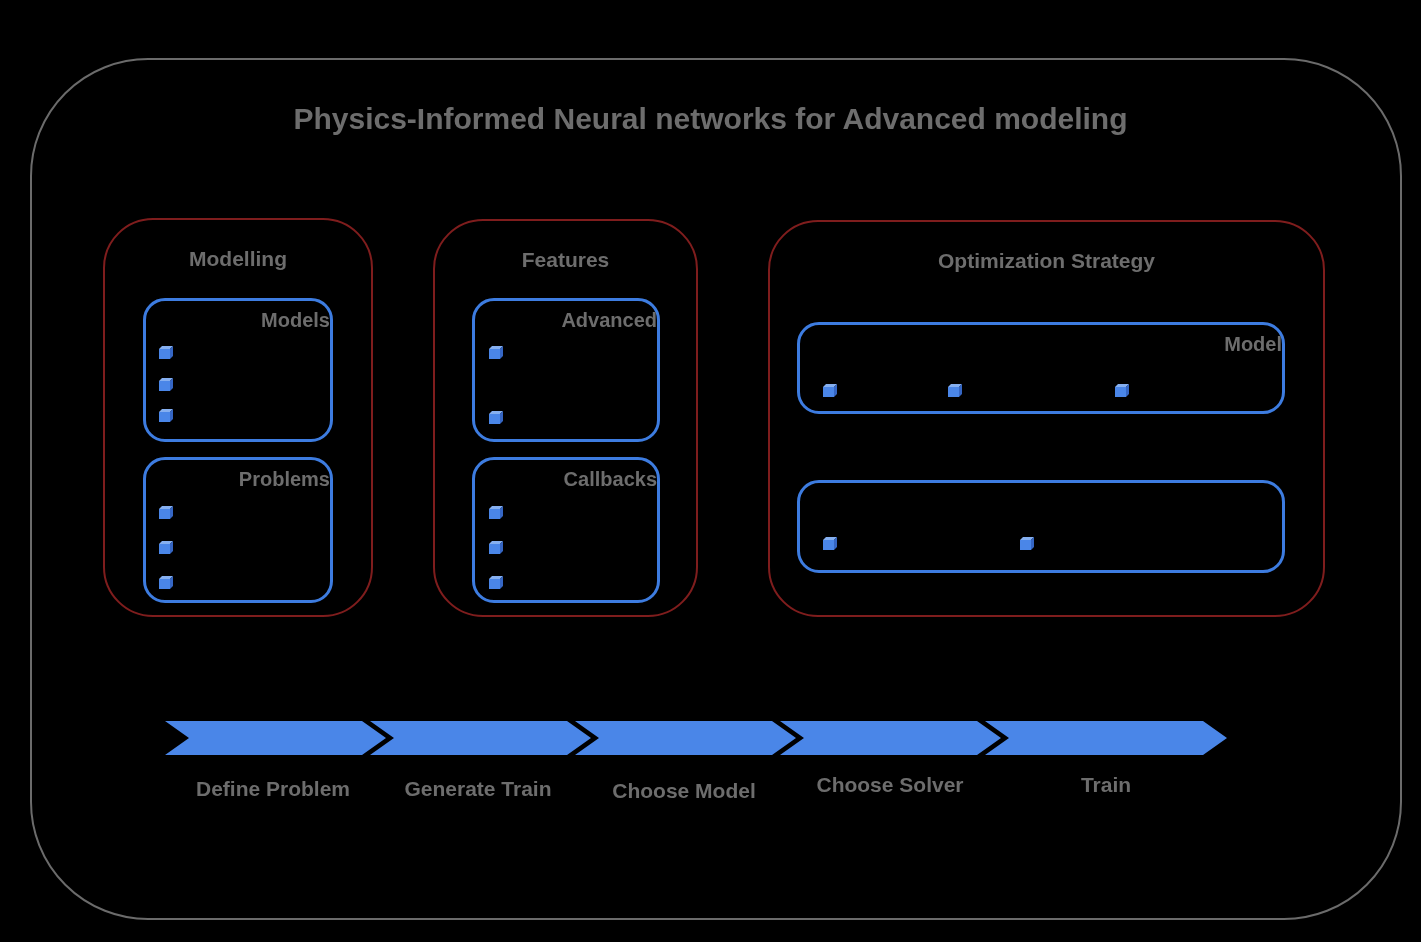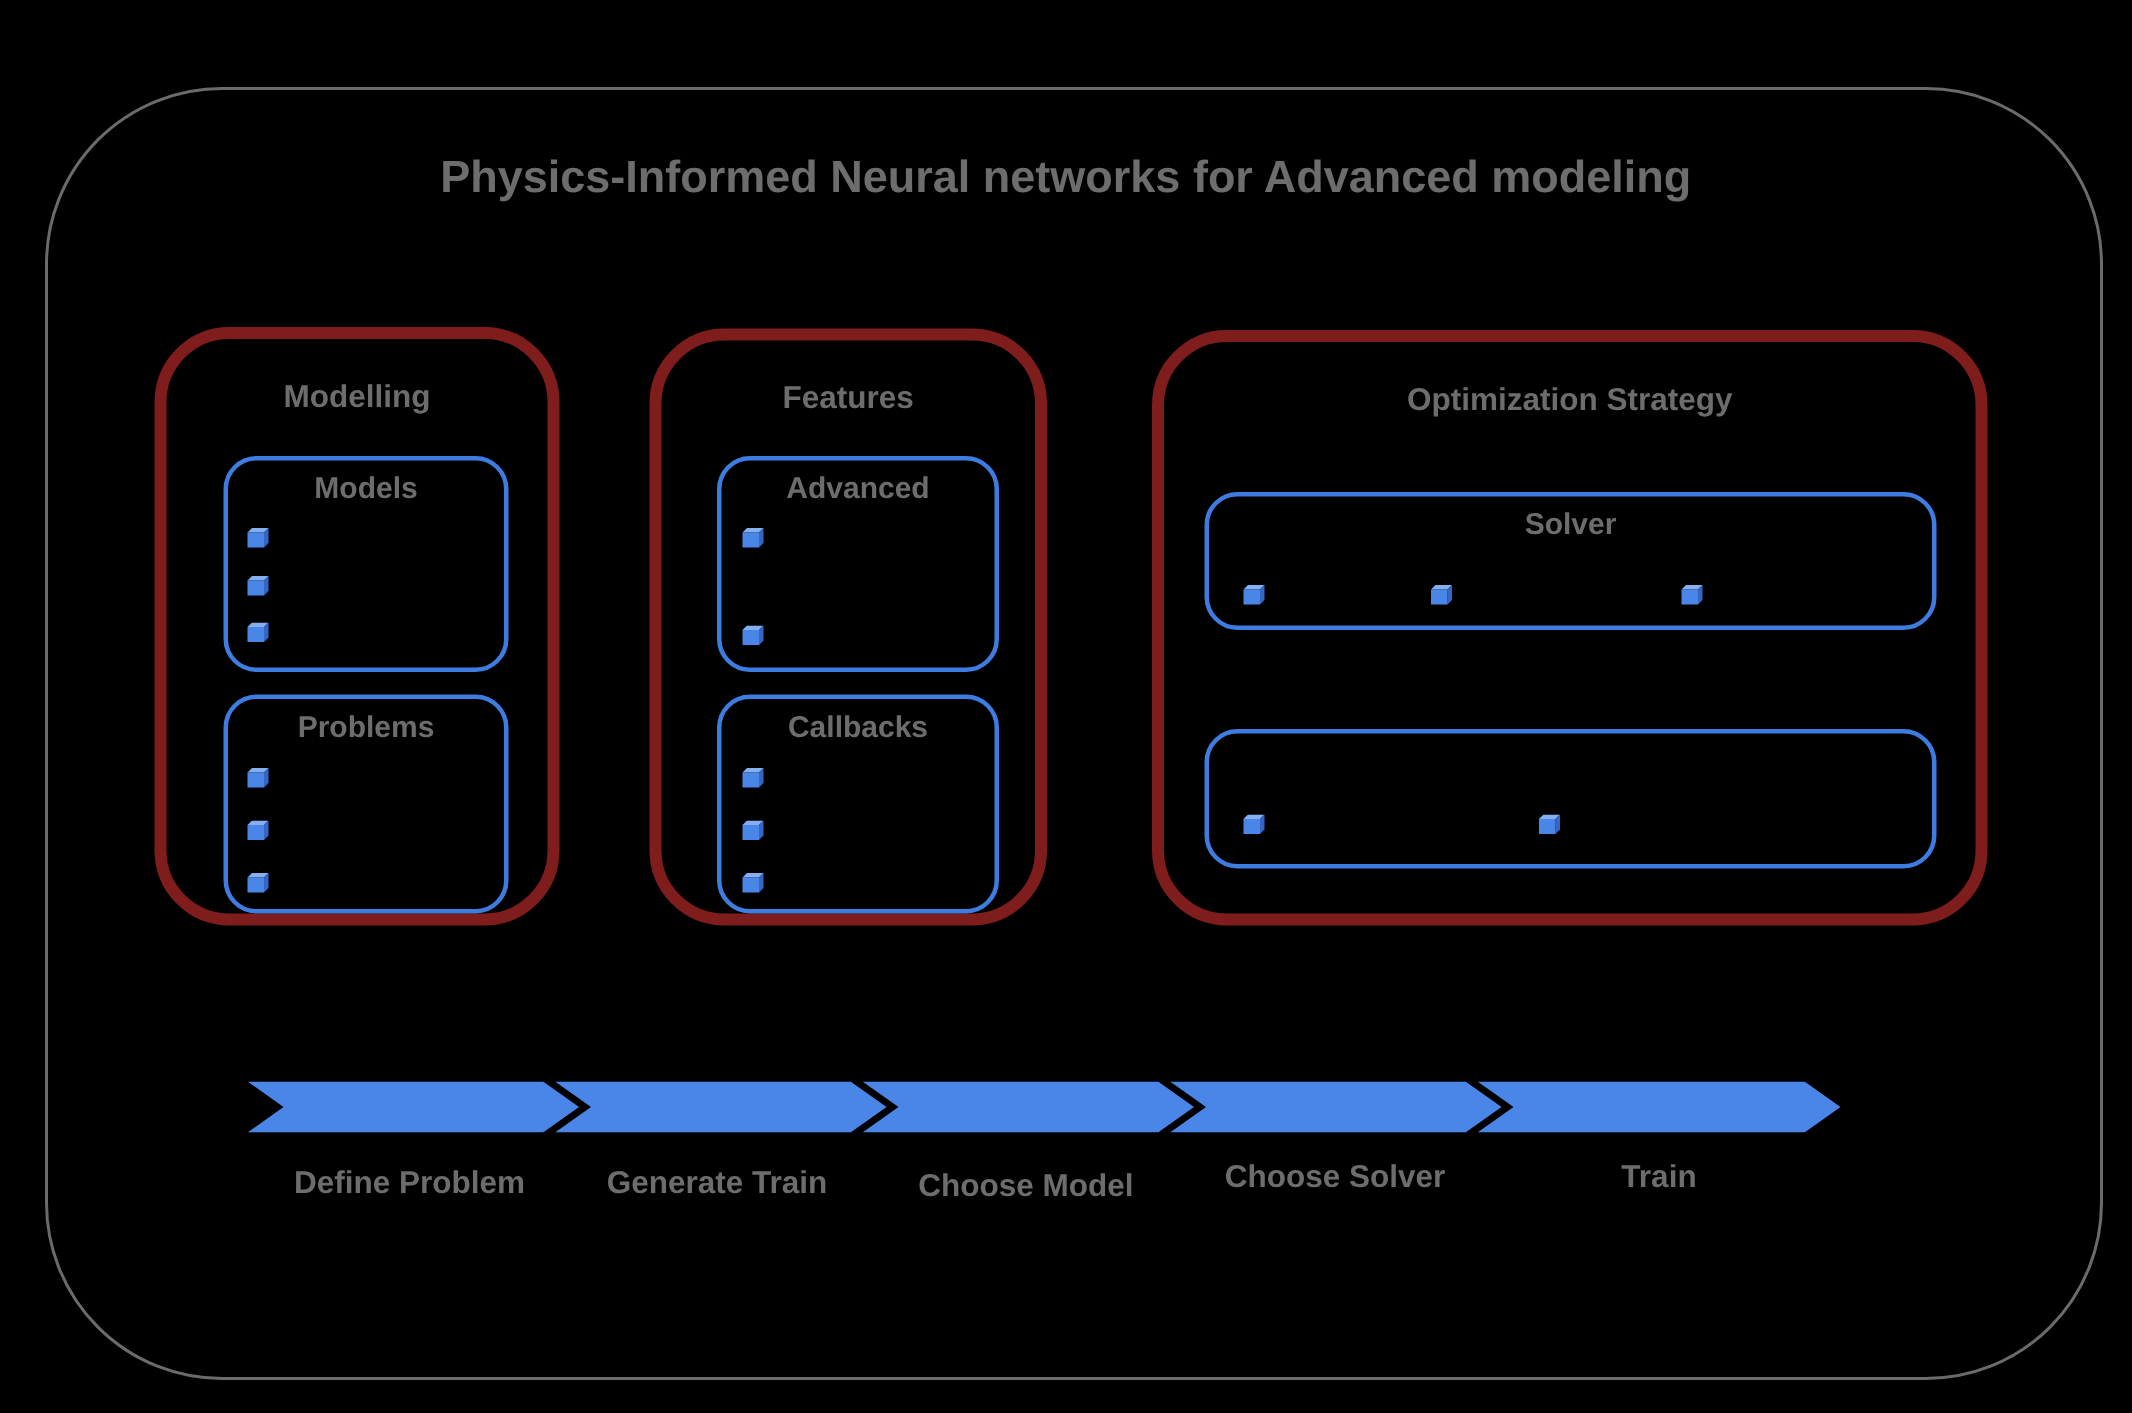--- a/index.html
+++ b/index.html
@@ -21,39 +21,39 @@
   }
   .main-title {
     position: absolute; left: 0; top: 102px; width: 1421px;
     text-align: center;
     font-size: 30px; color: #6d6d6d;
     letter-spacing: 0px;
   }
 
   .group {
     position: absolute;
-    border: 8px solid #7f1d1d;
+    border: 2px solid #7f1d1d;
     border-radius: 50px;
   }
   .group-modelling   { left: 103px; top: 218px; width: 270px; height: 399px; }
   .group-features    { left: 433px; top: 219px; width: 265px; height: 398px; }
   .group-optimization{ left: 768px; top: 220px; width: 557px; height: 397px; }
   .group-title {
     position: absolute; left: 0; top: 27px; width: 100%;
     text-align: center; font-size: 21px; color: #6d6d6d;
   }
 
   .subbox {
     position: absolute;
     border: 3px solid #3d7ce0;
     border-radius: 22px;
   }
   .subbox-title {
     position: absolute; left: 0; top: 8px; width: 100%;
-    text-align: center; font-size: 20px; color: #6d6d6d;
+    text-align: right; font-size: 20px; color: #6d6d6d;
   }
   .box-models    { left: 38px; top: 78px;  width: 190px; height: 144px; }
   .box-problems  { left: 38px; top: 237px; width: 190px; height: 146px; }
   .box-geometry  { left: 37px; top: 77px;  width: 188px; height: 144px; }
   .box-callbacks { left: 37px; top: 236px; width: 188px; height: 146px; padding-left: 12px; }
   .box-solver    { left: 27px; top: 100px; width: 488px; height: 92px; }
   .box-trainer   { left: 27px; top: 258px; width: 488px; height: 93px; }
 
   .cube { position: absolute; width: 16px; height: 14px; display: block; }
 
@@ -173,21 +173,21 @@
           <polygon points="12,3 15,0 15,10 12,13" fill="#3566c4"></polygon>
           <rect x="1" y="3" width="11" height="10" fill="#4a86e8"></rect>
         </svg>
     </div>
   </div>
 
   <div class="group group-optimization">
     <div class="group-title">Optimization Strategy</div>
 
     <div class="subbox box-solver">
-      <div class="subbox-title">Solver</div>
+      <div class="subbox-title">Model</div>
       <svg class="cube" viewBox="0 0 16 14">
           <polygon points="1,3 4,0 15,0 12,3" fill="#85aff0"></polygon>
           <polygon points="12,3 15,0 15,10 12,13" fill="#3566c4"></polygon>
           <rect x="1" y="3" width="11" height="10" fill="#4a86e8"></rect>
         </svg>
       <svg class="cube" viewBox="0 0 16 14">
           <polygon points="1,3 4,0 15,0 12,3" fill="#85aff0"></polygon>
           <polygon points="12,3 15,0 15,10 12,13" fill="#3566c4"></polygon>
           <rect x="1" y="3" width="11" height="10" fill="#4a86e8"></rect>
         </svg>

